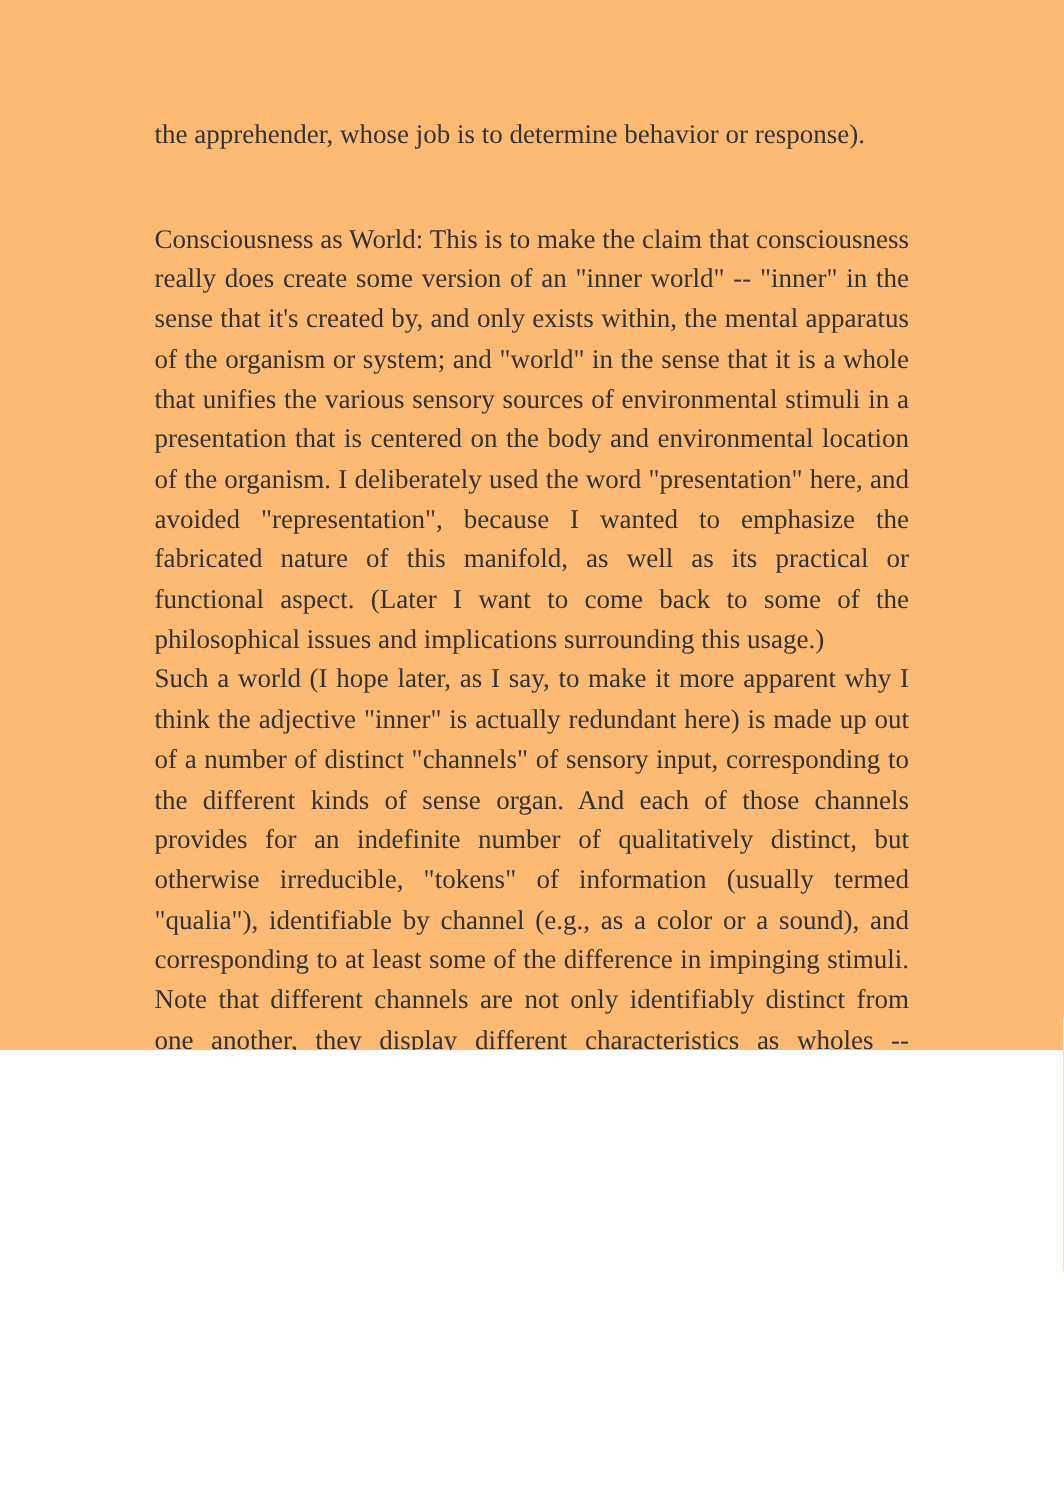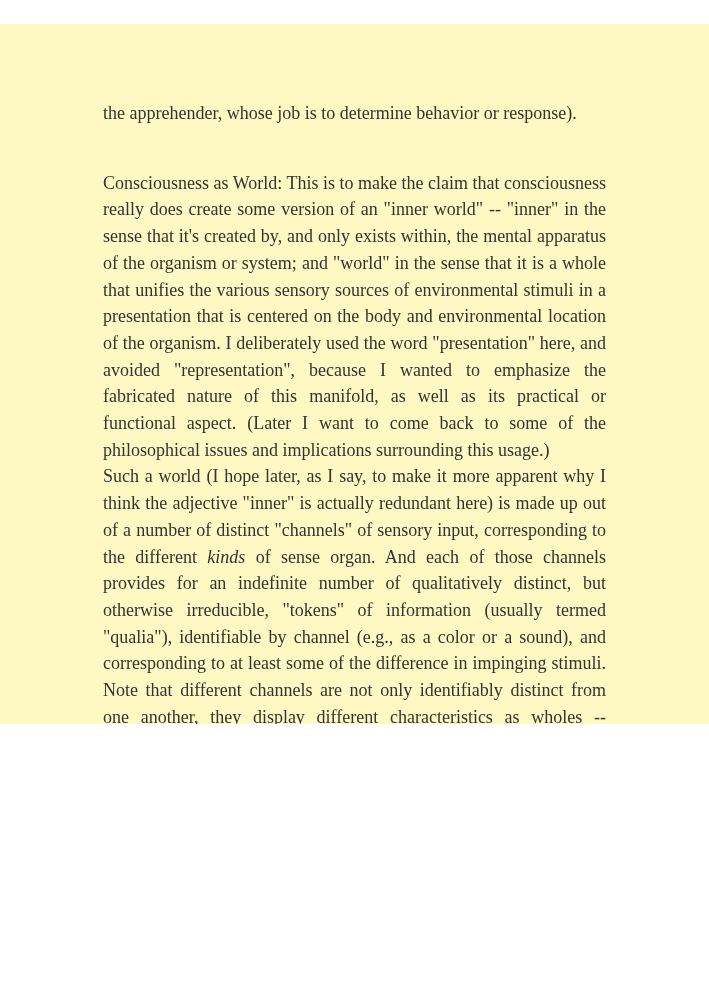--- a/index.html
+++ b/index.html
@@ -4,24 +4,23 @@
 <style>
   html, body {
     margin: 0;
     padding: 0;
     background: #ffffff;
   }
   .page {
     position: relative;
     width: 709px;
     height: 700px;
-    background: #fef9c3;
+    background: #fdba74;
     overflow: hidden;
     font-family: "Liberation Serif", "DejaVu Serif", serif;
-    margin-top: 24px;
   }
   .content {
     position: absolute;
     left: 103px;
     top: 76px;
     width: 503px;
     color: #333333;
     font-size: 18px;
     line-height: 26.7px;
     text-align: justify;
@@ -30,21 +29,20 @@
     margin: 0;
     padding: 0;
   }
   .content p.gap-before {
     margin-top: 43px;
   }
   .run-in-bold {
     font-weight: normal;
   }
   .inline-italic {
-    font-style: italic;
   }
   .page-footer {
     position: absolute;
     top: 936px;
     left: 0;
     width: 100%;
     text-align: center;
     font-size: 12px;
     color: #6b6b6b;
     font-family: "Liberation Serif", "DejaVu Serif", serif;

